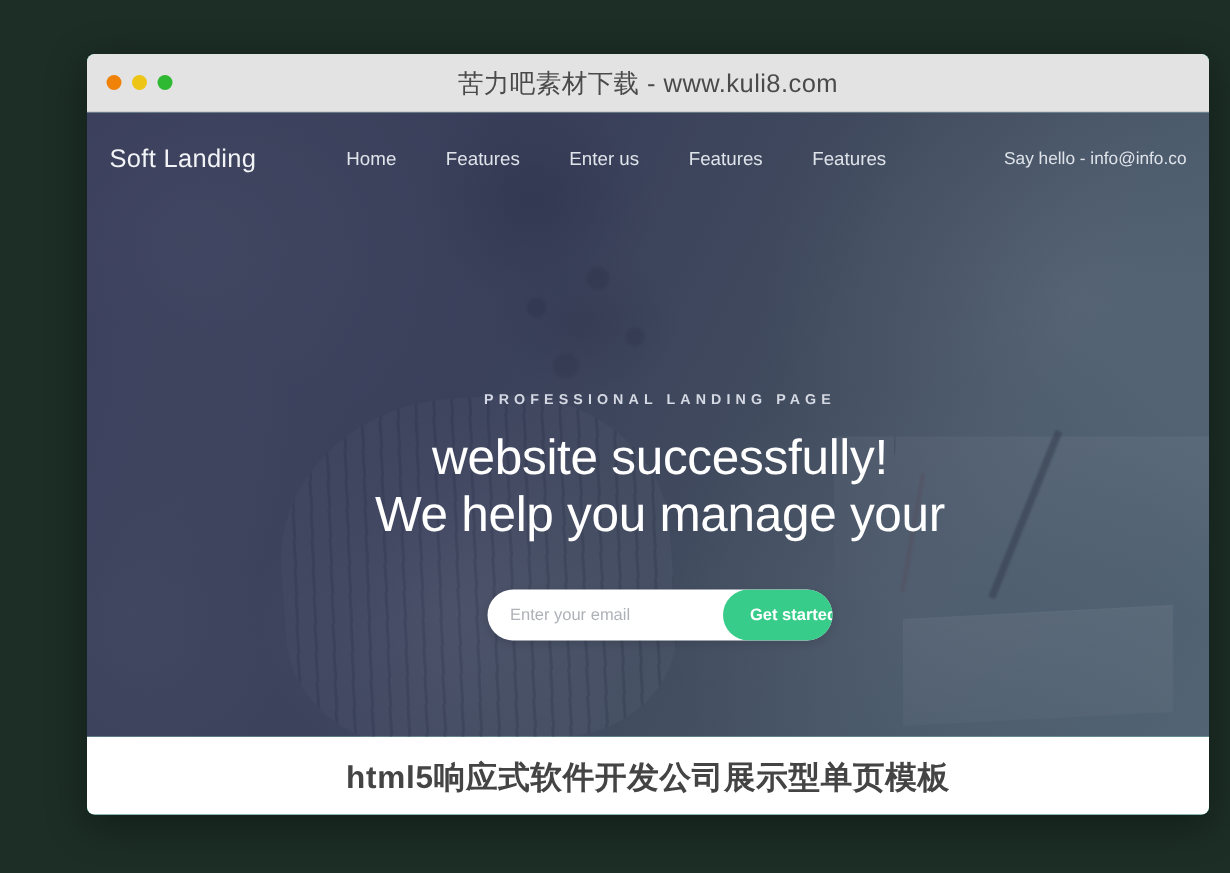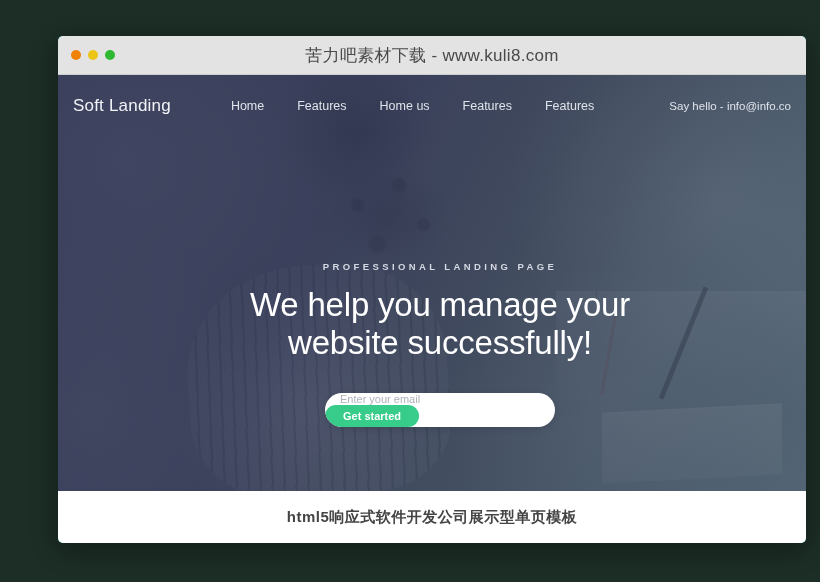--- a/index.html
+++ b/index.html
@@ -248,26 +248,25 @@
   }
 
   
   .signup-form {
     margin: 30px auto 0;
     width: 230px;
     height: 34px;
     background: #ffffff;
     border-radius: 17px;
     display: flex;
-    align-items: flex-start;
+    align-items: flex-end;
     padding: 0;
     box-sizing: border-box;
     box-shadow: 0 2px 6px rgba(0,0,0,0.12);
     overflow: hidden;
-    flex-direction: column;
   }
   .email-input {
     flex: 1;
     border: none;
     outline: none;
     background: transparent;
     font-size: 11px;
     color: #4a4a4a;
     padding: 0 0 0 15px;
     font-family: "Liberation Sans", sans-serif;
@@ -290,21 +289,21 @@
 
   
   .caption-bar {
     height: 53px;
     background: #ffffff;
     display: flex;
     align-items: center;
     justify-content: center;
   }
   .caption-text {
-    font-size: 15px;
+    font-size: 21px;
     color: #444444;
     font-weight: bold;
     letter-spacing: 0.5px;
     white-space: nowrap;
   }
 </style>
 </head>
 <body>
 
 <div class="canvas">
@@ -330,33 +329,33 @@
         <div class="photo-pen2"></div>
         <div class="photo-laptop"></div>
       </div>
       <div class="hero-overlay"></div>
 
       <div class="navbar">
         <div class="logo">Soft Landing</div>
         <div class="nav-links">
           <a class="nav-link">Home</a>
           <a class="nav-link">Features</a>
-          <a class="nav-link">Home us</a>
+          <a class="nav-link">Enter us</a>
           <a class="nav-link">Features</a>
           <a class="nav-link">Features</a>
         </div>
         <div class="nav-spacer"></div>
         <div class="say-hello">Say hello - info@info.co</div>
       </div>
 
       <div class="hero-content">
         <div class="eyebrow">PROFESSIONAL LANDING PAGE</div>
         <div class="headline">
+          <div>website successfully!</div>
           <div>We help you manage your</div>
-          <div>website successfully!</div>
         </div>
 
         <div class="signup-form">
           <input class="email-input" type="text" placeholder="Enter your email" style="">
           <button class="get-started-btn" style="background: rgb(55, 204, 138); font-weight: bold;">Get started</button>
         </div>
       </div>
 
     </div>
 

